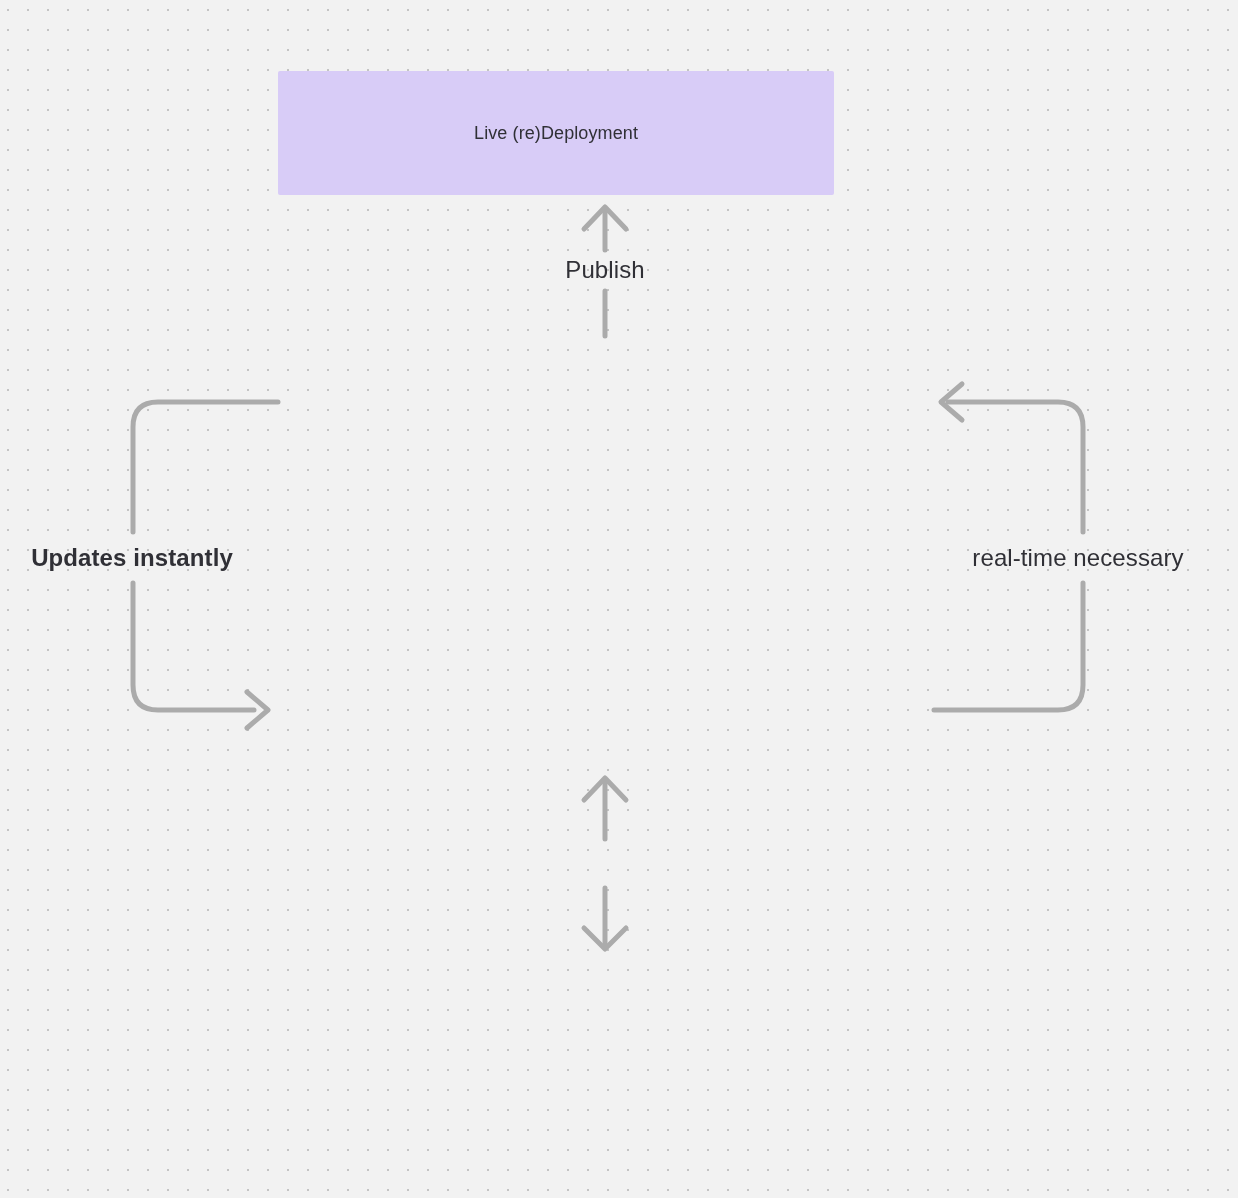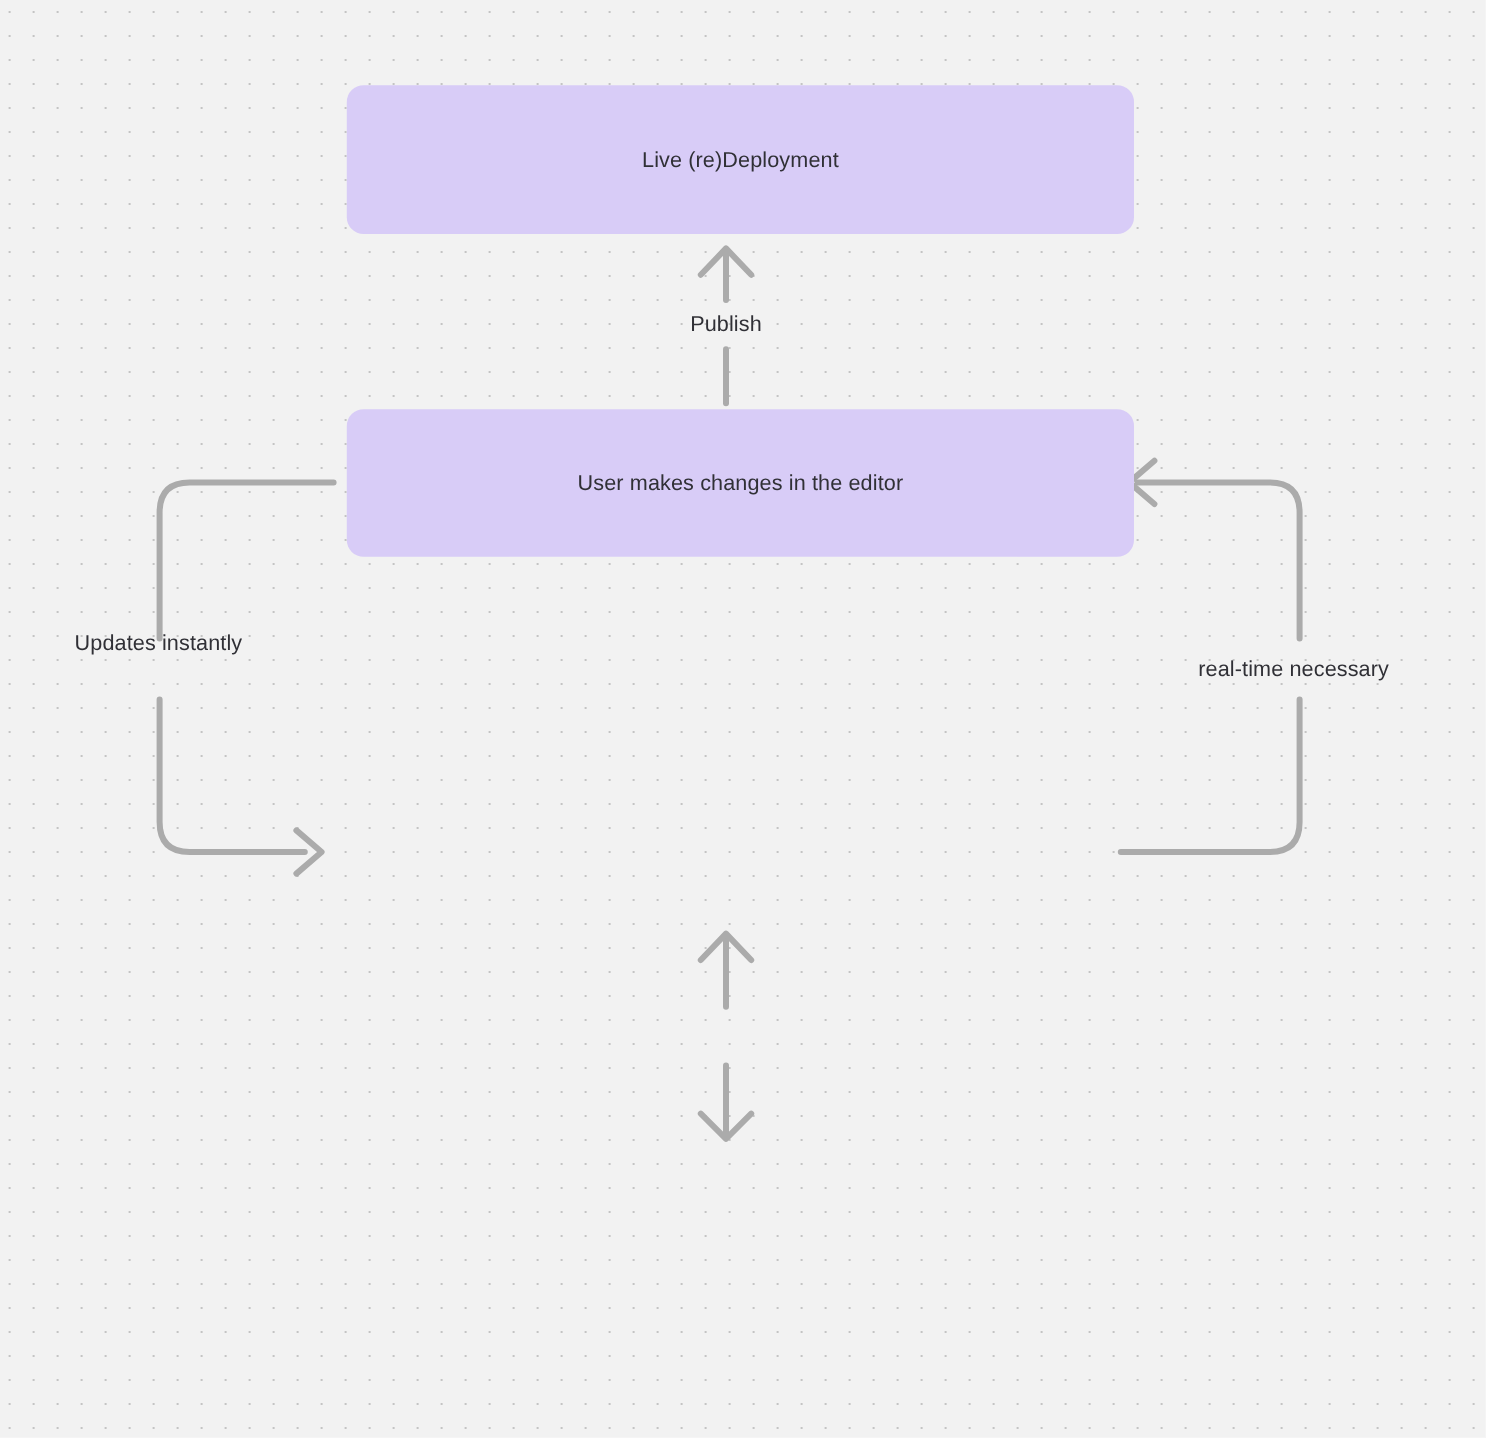--- a/index.html
+++ b/index.html
@@ -26,38 +26,38 @@
   }
   .edges-layer path {
     fill: none;
     stroke: #ababab;
     stroke-width: 5;
     stroke-linecap: round;
     stroke-linejoin: round;
   }
   .node {
     position: absolute;
-    left: 289px;
-    width: 656px;
+    left: 278px;
+    width: 556px;
     height: 123px;
     background: #d8ccf7;
-    border-radius: 14px;
+    border-radius: 2px;
     display: flex;
     align-items: center;
     justify-content: center;
   }
   .node span {
     font-size: 18px;
     color: #303036;
     letter-spacing: 0.1px;
   }
   .edge-label {
     position: absolute;
     transform: translate(-50%, -50%);
-    font-size: 18px;
+    font-size: 24px;
     color: #303036;
     white-space: nowrap;
     letter-spacing: 0.1px;
   }
 </style>
 </head>
 <body>
 
 <div class="canvas">
 
@@ -86,26 +86,23 @@
       <path d="M584 800 L605 778 L626 800"></path>
       <path d="M605 888 L605 945"></path>
       <path d="M584 928 L605 949 L626 928"></path>
     </g>
   </svg>
 
   <div class="node" style="top: 71px; height: 124px;">
     <span>Live (re)Deployment</span>
   </div>
 
-  <div class="node" style="top: 341px;">
-    <span>User makes changes in the editor</span>
-  </div>
 
 
 
   <div class="edge-label" style="left: 605px; top: 270px;">Publish</div>
 
-  <div class="edge-label" style="left: 132px; top: 536px;">Updates instantly</div>
+  <div class="edge-label" style="left: 132px; top: 558px; font-weight: bold;">Updates instantly</div>
 
   <div class="edge-label" style="left: 1078px; top: 558px;">real-time necessary</div>
 
 
 </div>
 
 </body></html>

